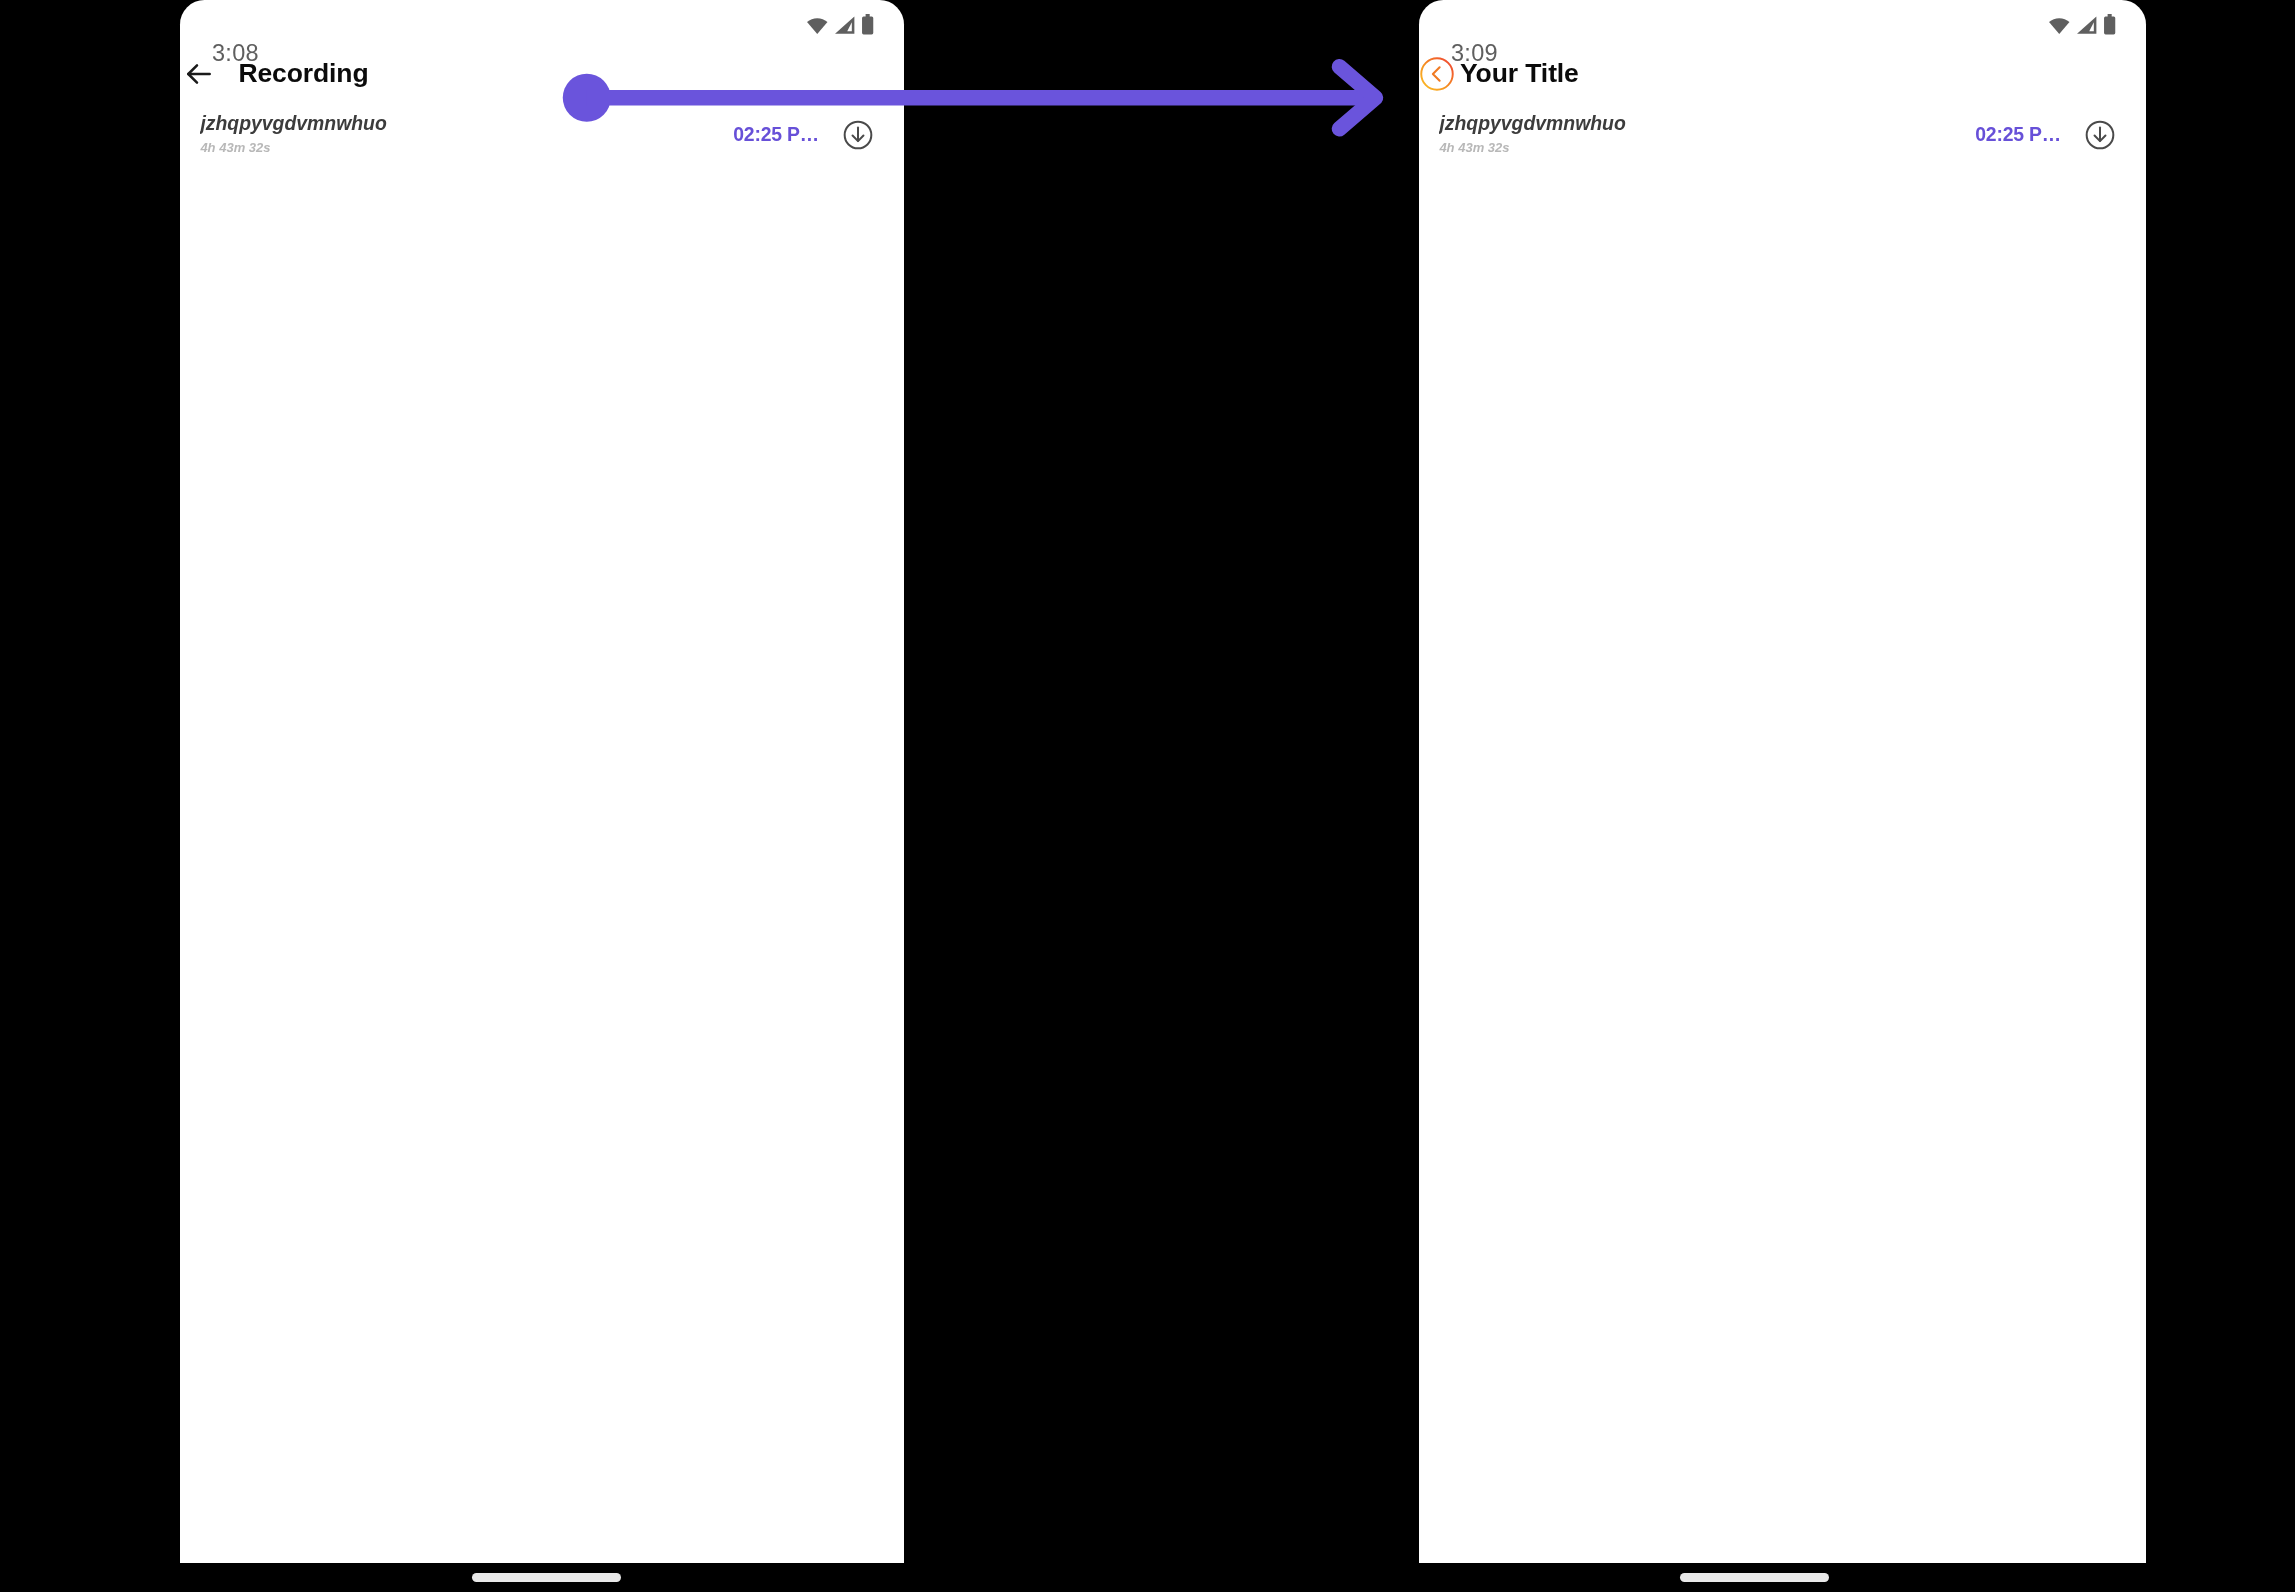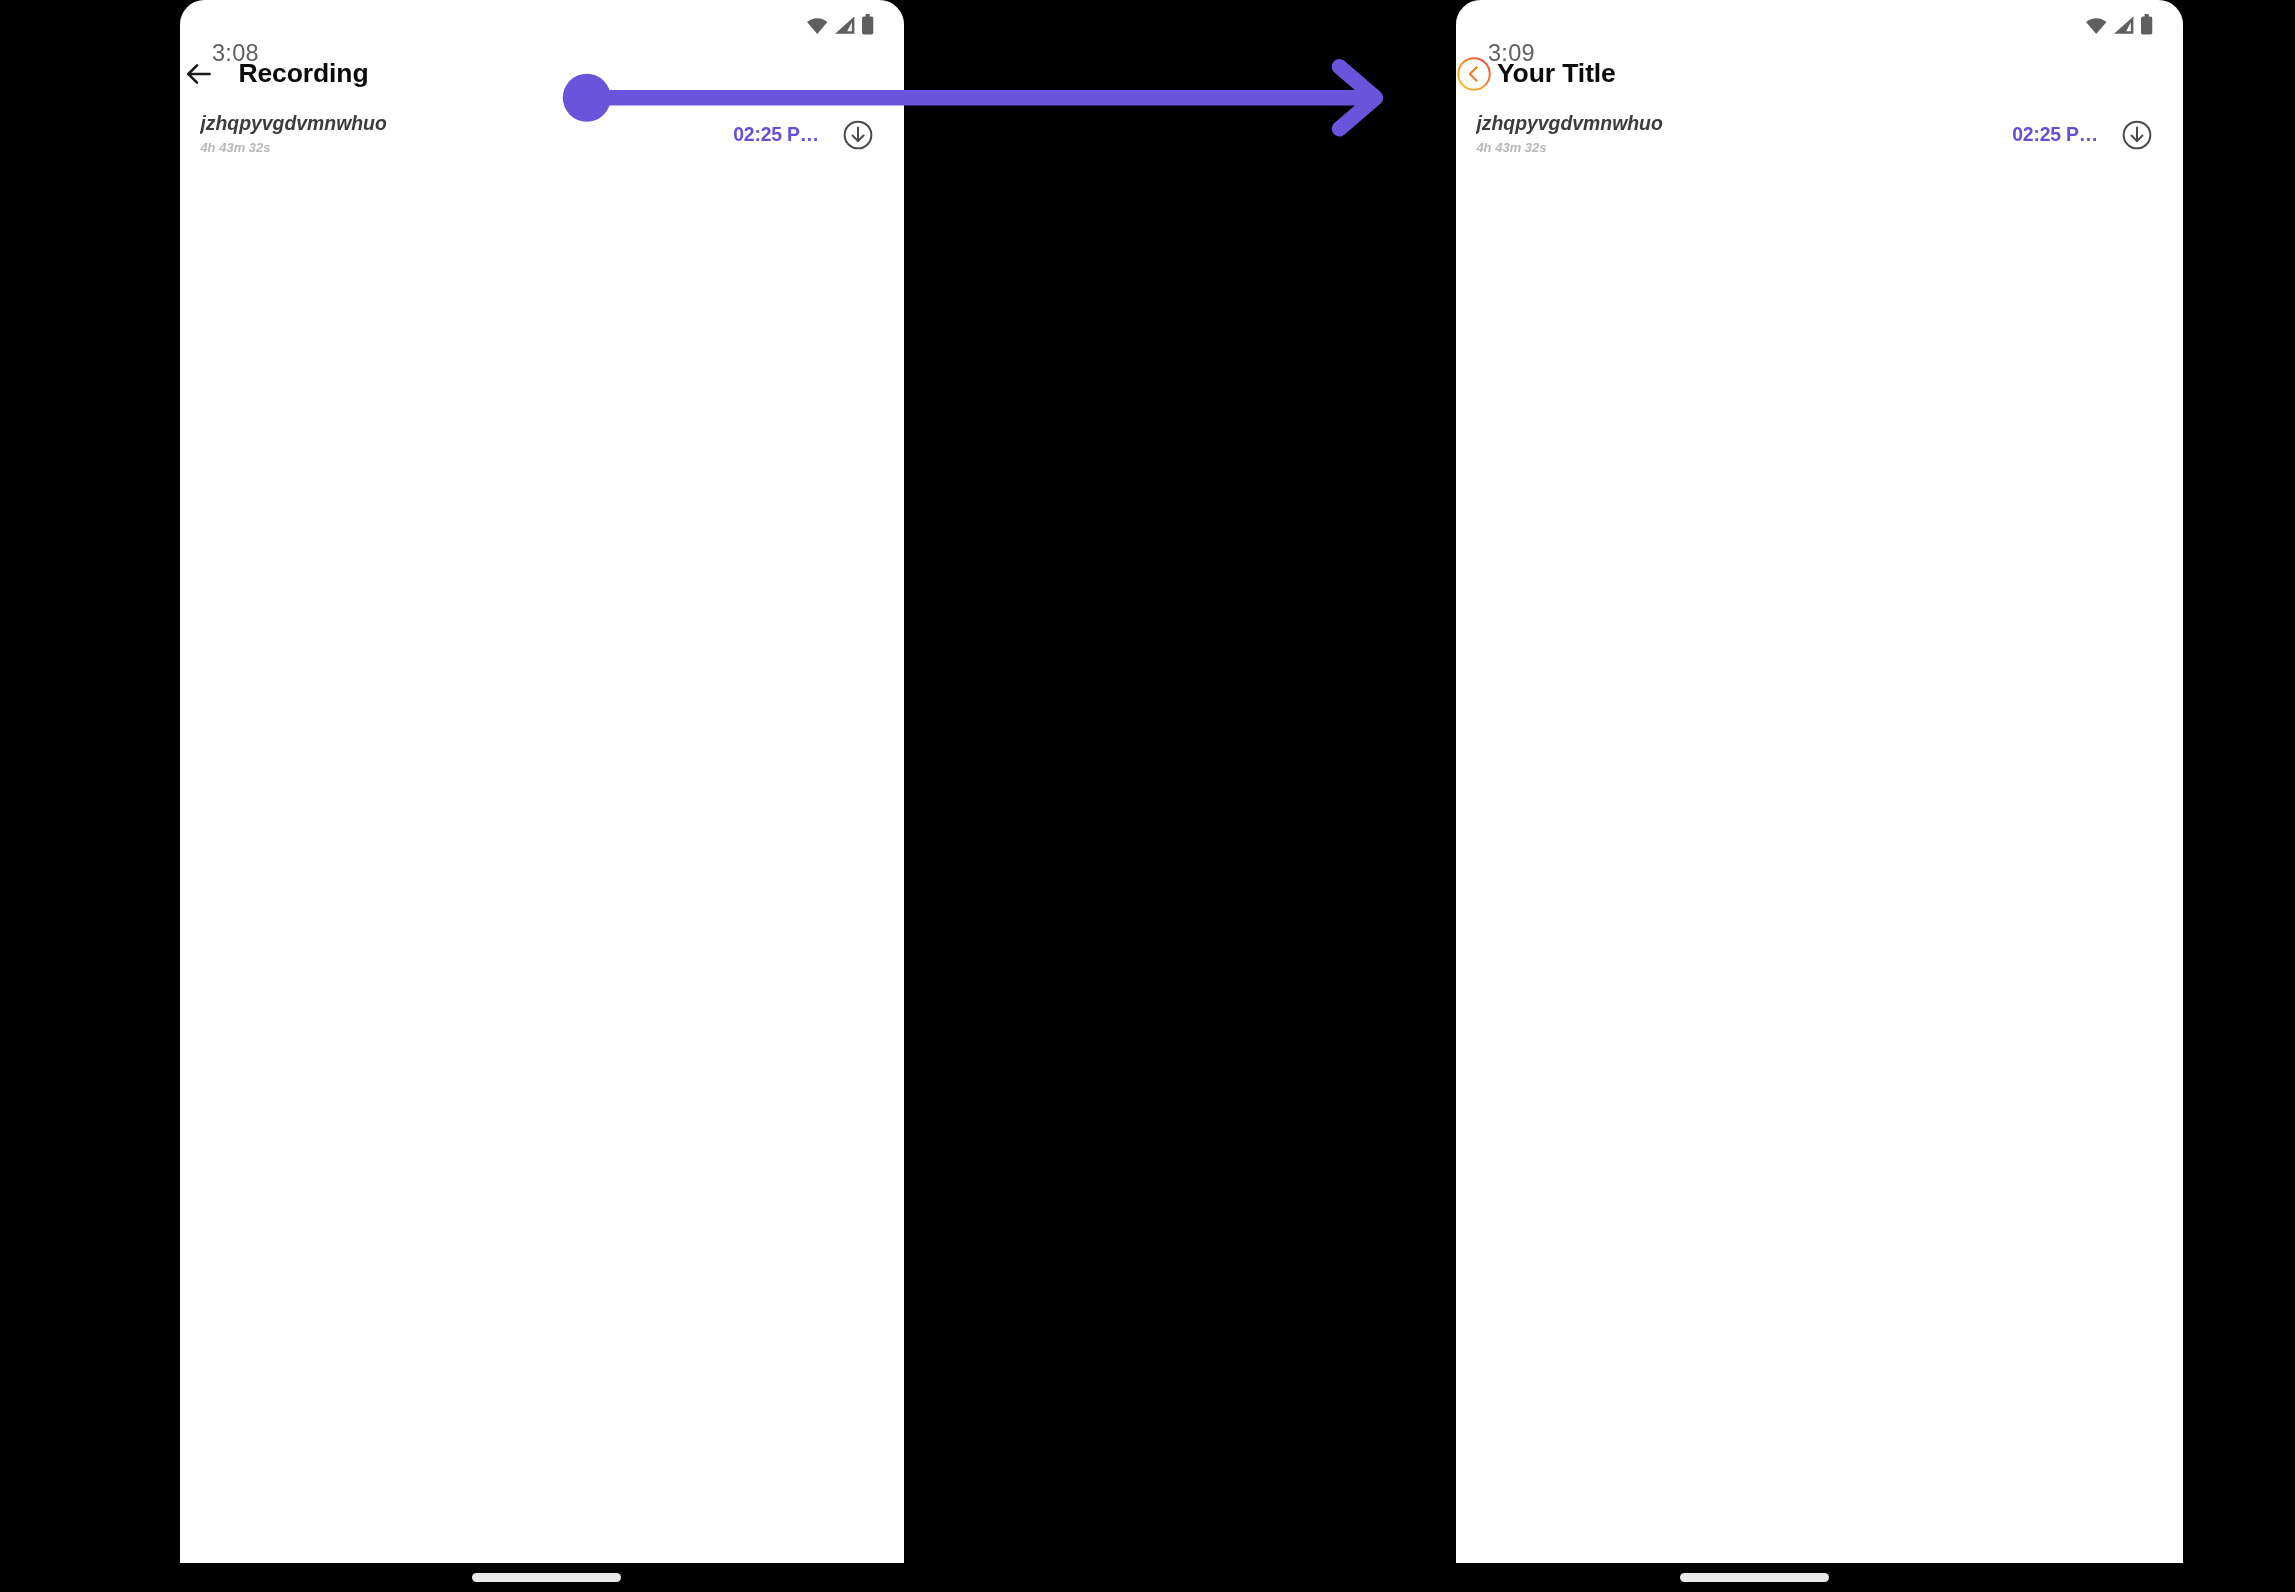--- a/index.html
+++ b/index.html
@@ -18,21 +18,21 @@
 
   
   .phone {
     position: absolute;
     top: 0;
     background: #ffffff;
     border-radius: 24.5px 24.5px 0 0;
     overflow: hidden;
   }
   #phone-left  { left: 180px;  width: 724px; height: 1563px; }
-  #phone-right { left: 1456px; width: 727px; height: 1563px; }
+  #phone-right { left: 1419px; width: 727px; height: 1563px; }
 
   
   .status-bar {
     position: relative;
     height: 44px;
     width: 100%;
   }
   .status-time {
     position: absolute;
     left: 32px;

